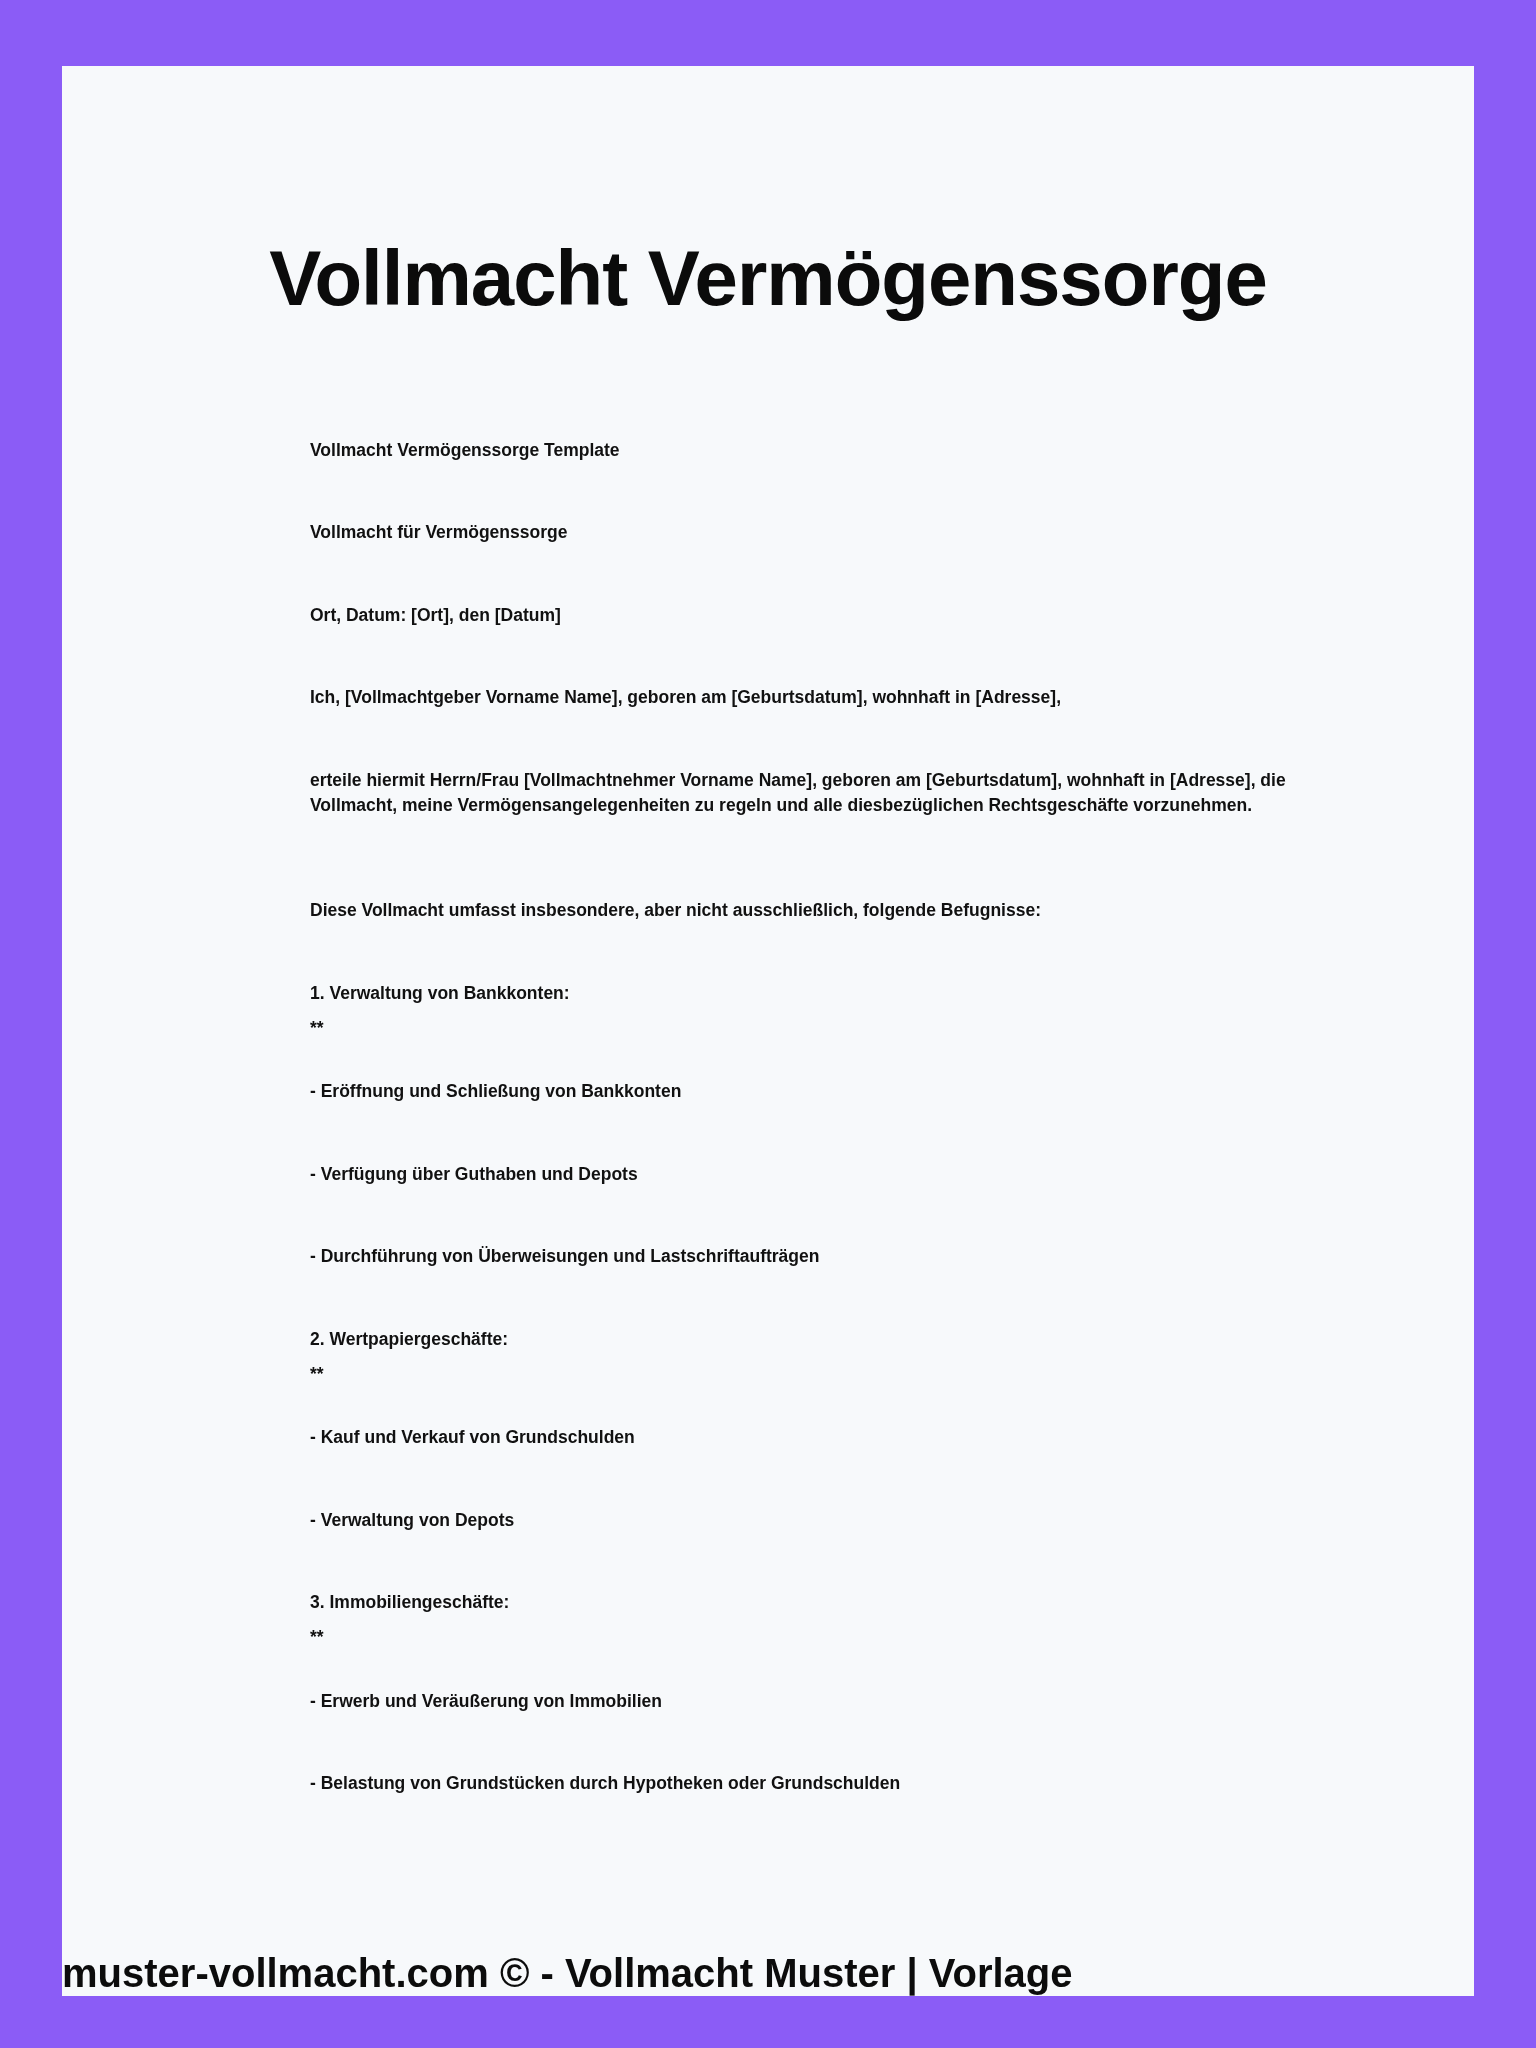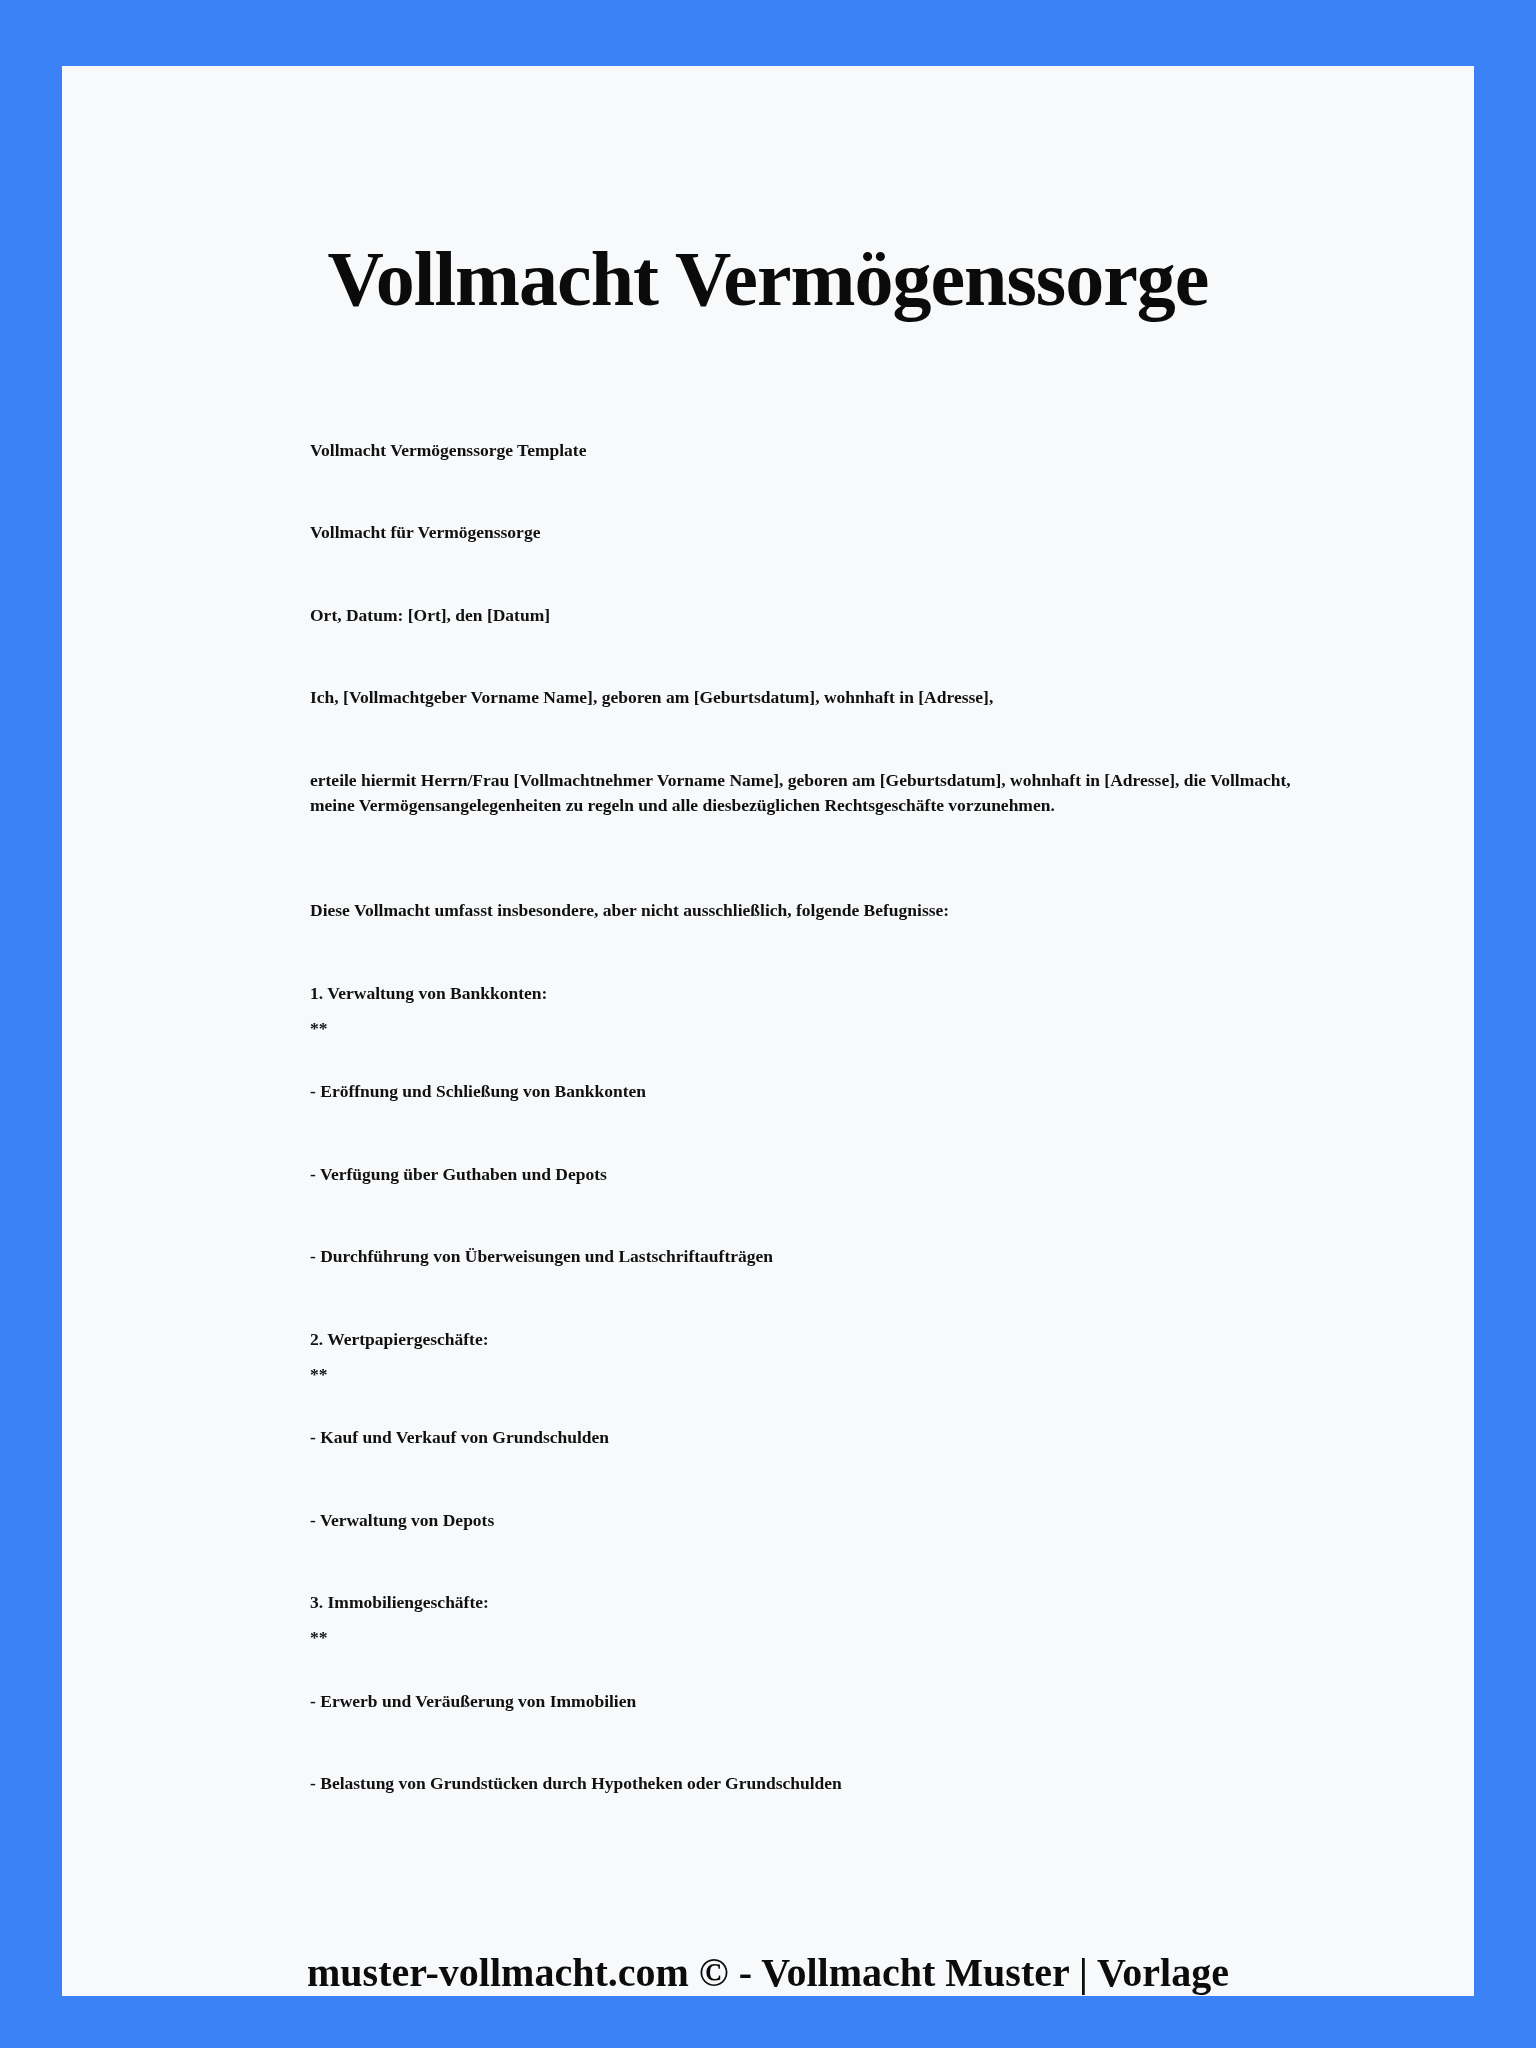--- a/index.html
+++ b/index.html
@@ -12,22 +12,21 @@
     background: #14345f;
     font-family: "Liberation Sans", sans-serif;
     overflow: hidden;
   }
   .page-frame {
     position: absolute;
     left: 0;
     top: 0;
     width: 1536px;
     height: 2048px;
-    background: #3b82f6;
-    font-family: Liberation Serif, serif;
+    background: #8b5cf6;
   }
   .paper {
     position: absolute;
     left: 62px;
     top: 66px;
     width: 1412px;
     height: 1930px;
     background: #f7f9fb;
     box-sizing: border-box;
   }
@@ -63,21 +62,21 @@
     margin-bottom: 38px;
   }
   .para.block {
     margin-bottom: 80px;
   }
   .footer-band {
     position: absolute;
     left: 62px;
     bottom: 52px;
     width: 1412px;
-    text-align: center;
+    text-align: left;
     font-size: 40px;
     font-weight: bold;
     color: #0c0c0c;
   }
 </style>
 </head>
 <body>
 
 <div class="page-frame">
   <div class="paper">

